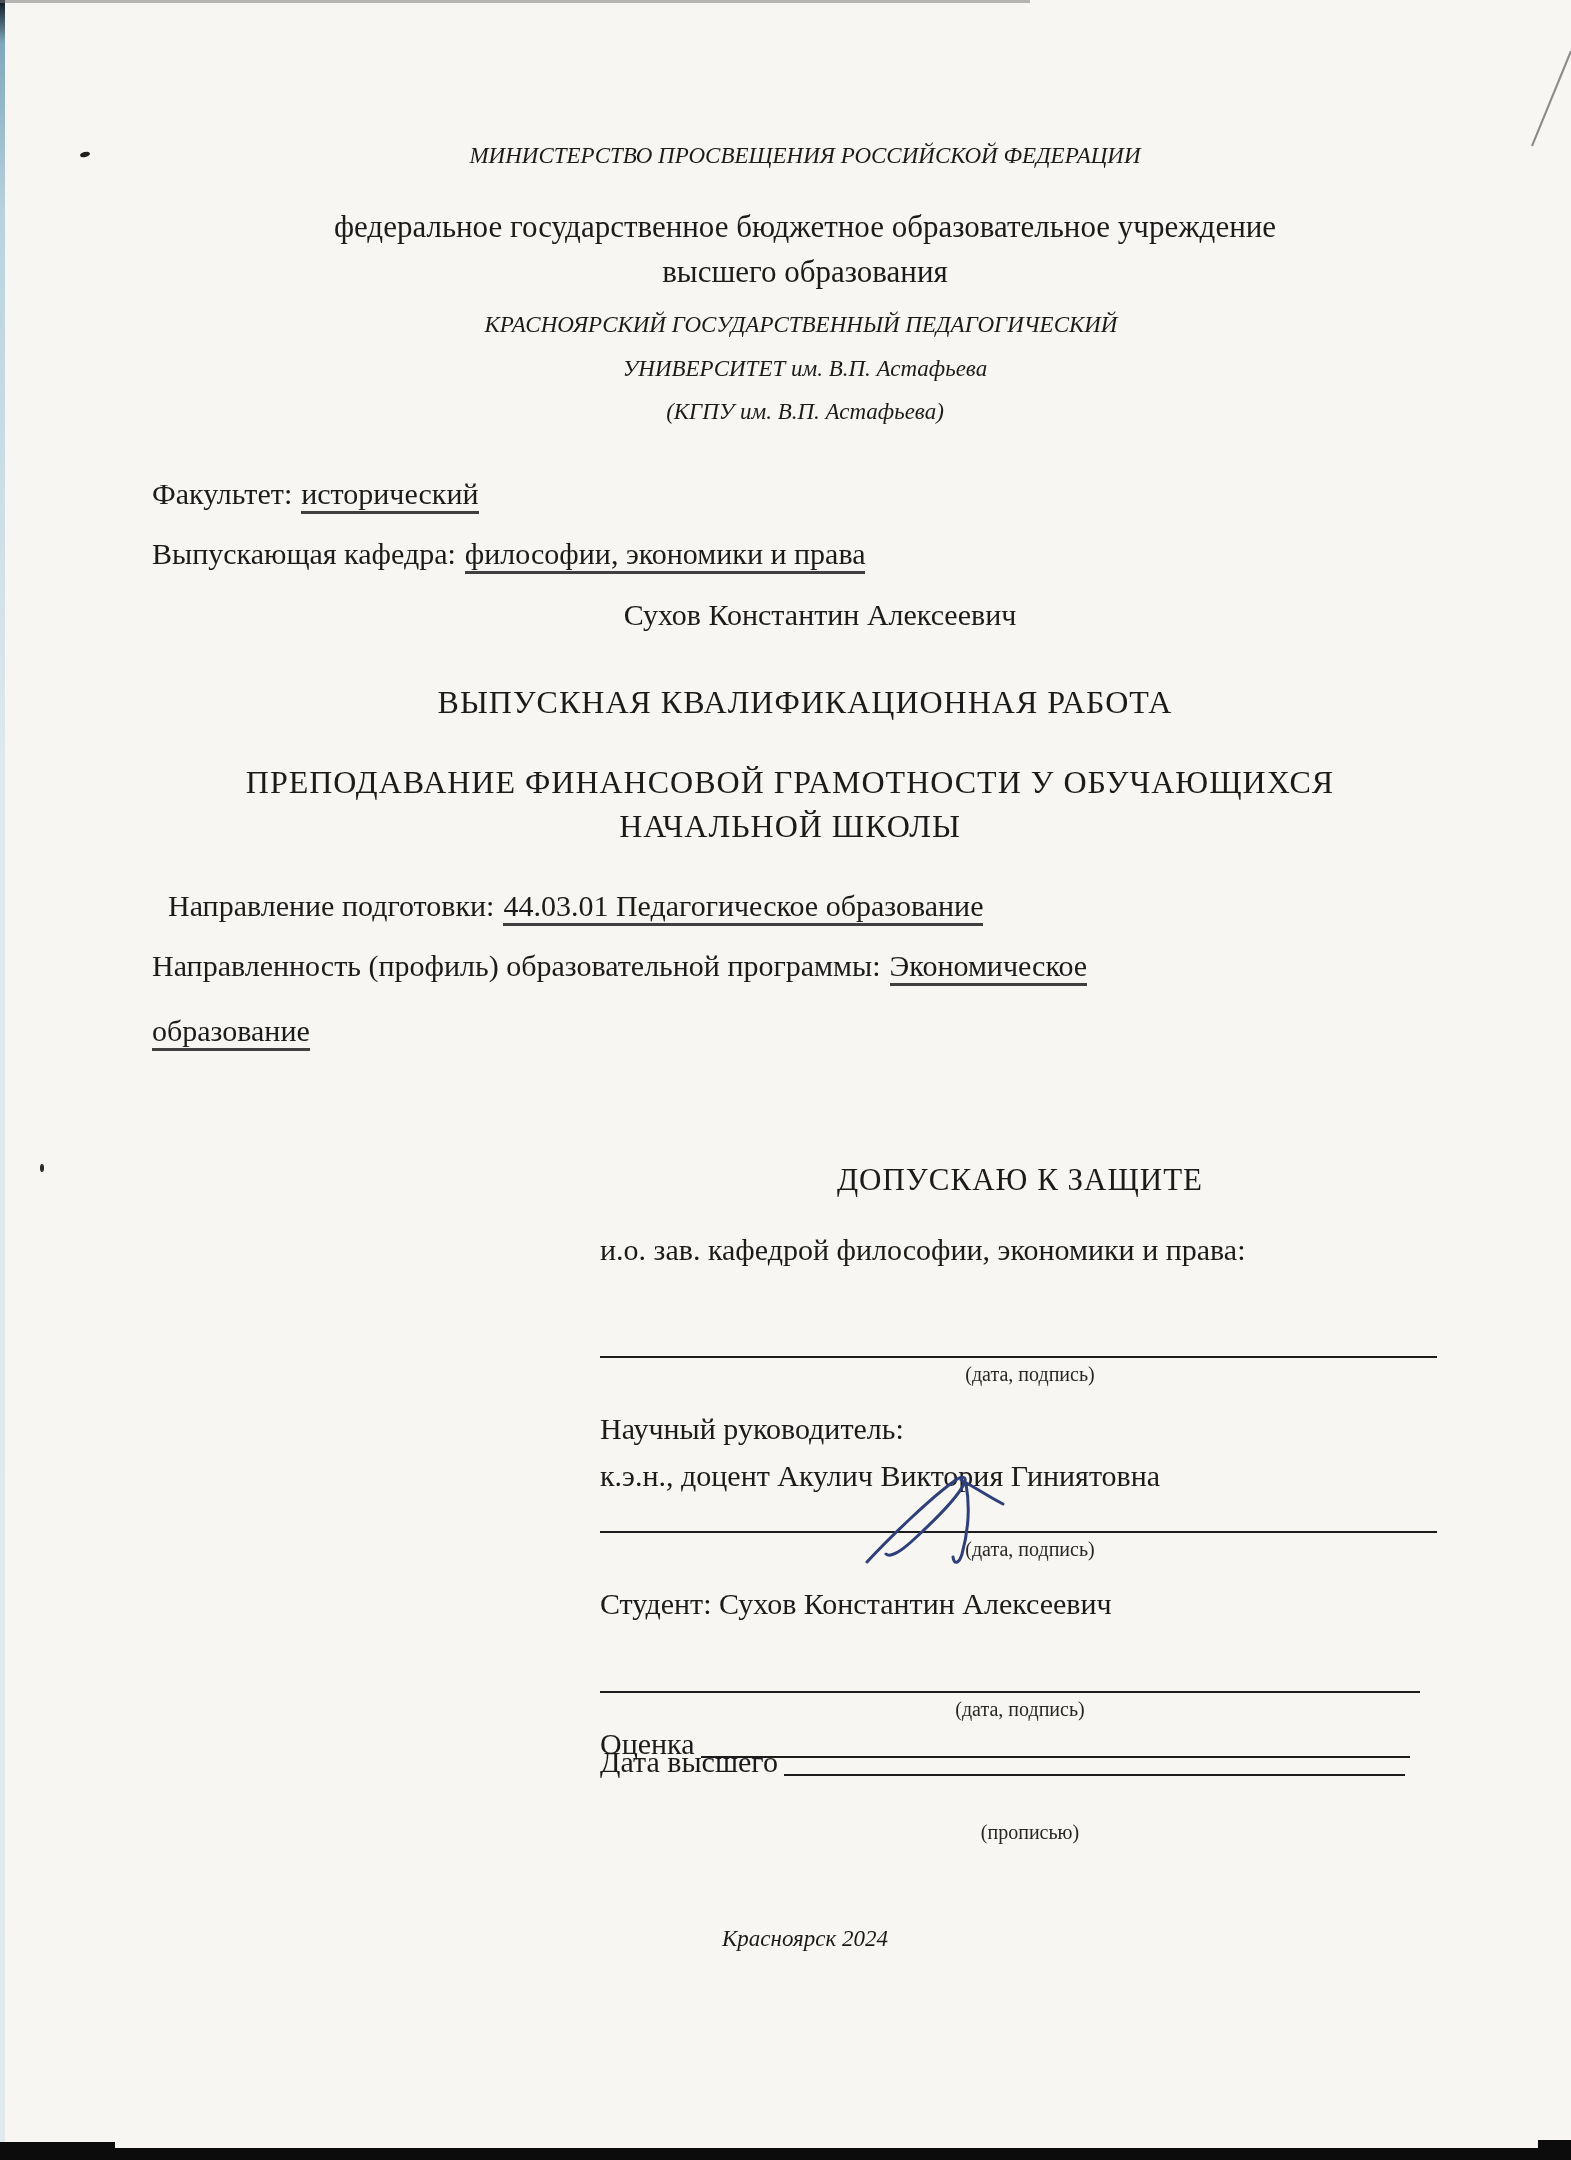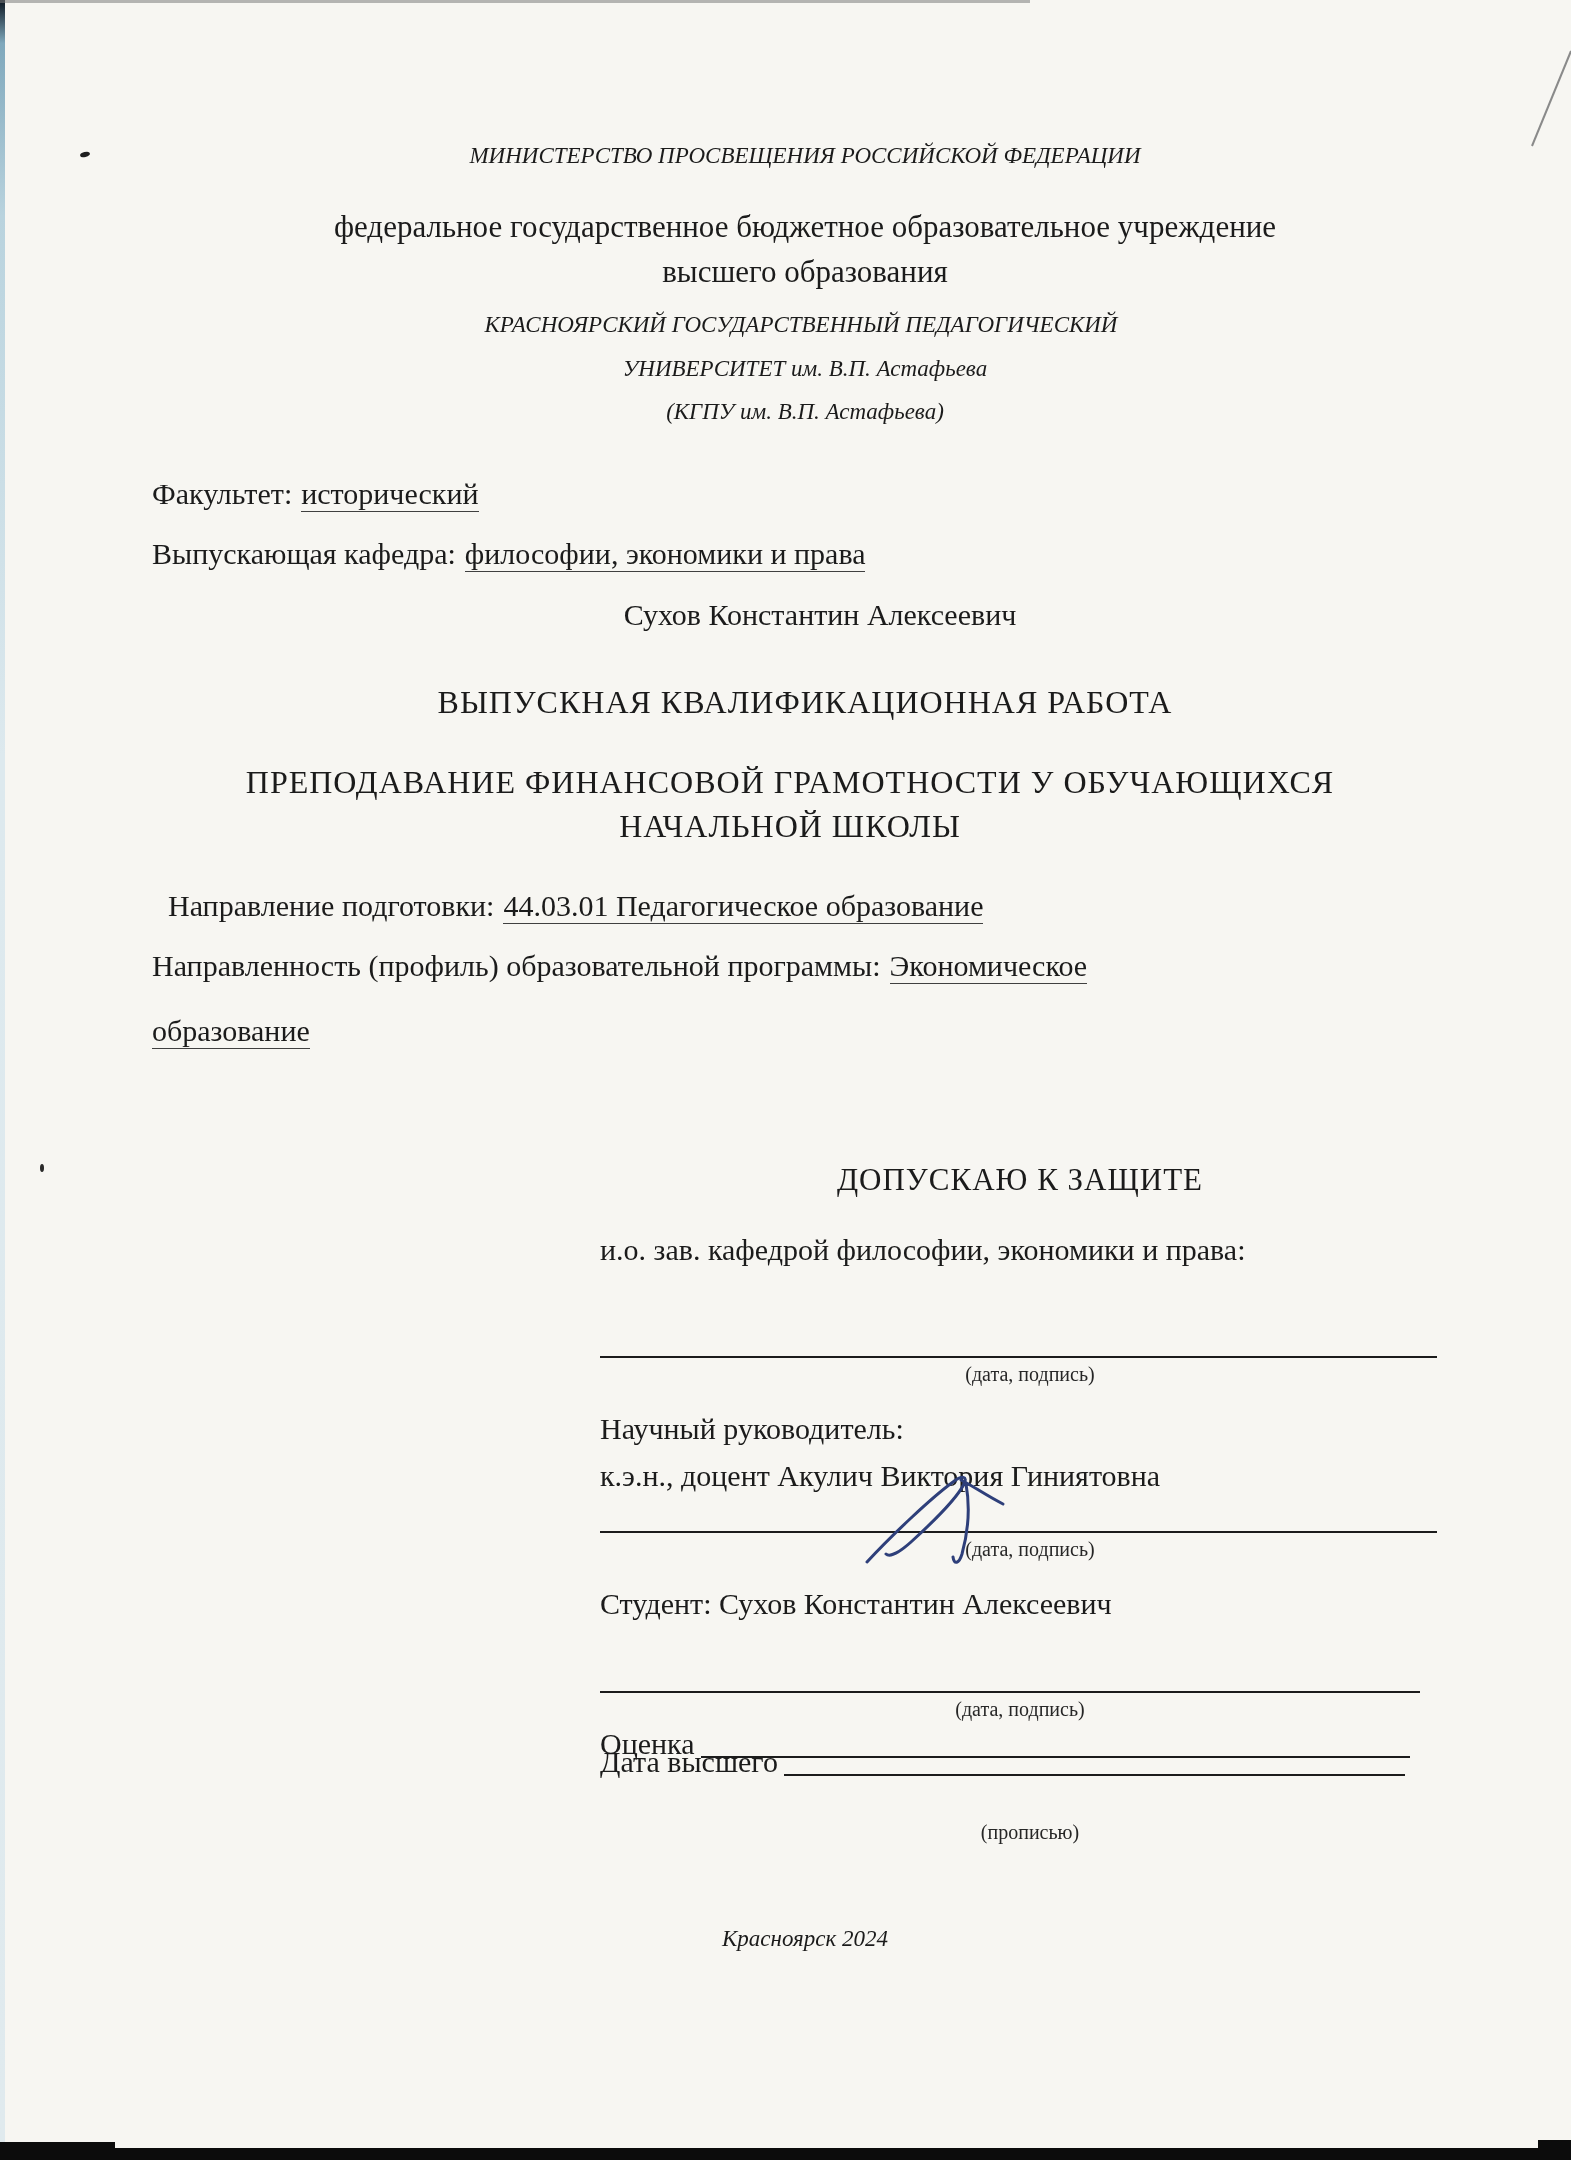--- a/index.html
+++ b/index.html
@@ -10,21 +10,21 @@
     font-family:"Liberation Serif","DejaVu Serif",serif;
     color:#1b1b1b;
     overflow:hidden;
   }
   .abs{position:absolute;line-height:1.15;white-space:nowrap;}
   .c{text-align:center;}
   .caps{font-size:23px;font-style:italic;}
   .caps-sp{font-size:32px;letter-spacing:1px;}
   .body-t{font-size:30px;}
   .small-t{font-size:20px;color:#262626;}
-  .u{border-bottom:1px solid #404040;padding-bottom:1px;}
+  .u{border-bottom:3px solid #404040;padding-bottom:1px;}
   .val{margin-left:9px;}
   .rule{border-top:2px solid #1c1c1c;height:0;}
   .fillrow{display:flex;align-items:flex-end;}
   .fillrow .lbl{flex:0 0 auto;}
   .fillrow .line{flex:1 1 auto;border-bottom:2px solid #1c1c1c;margin:0 0 4px 6px;height:0;}
   
   .edge-left{left:0;top:0;width:5px;height:2160px;
     background:linear-gradient(180deg,#0b1520 0%,#7fa8bc 2%,#b9d3de 10%,#dde9ee 35%,#e0eaee 100%);}
   .edge-top{left:0;top:0;width:1030px;height:3px;background:#7d7d7d;opacity:.55;}
   .bar-bottom{left:0;top:2148px;width:1571px;height:12px;background:#0c0c0c;}

